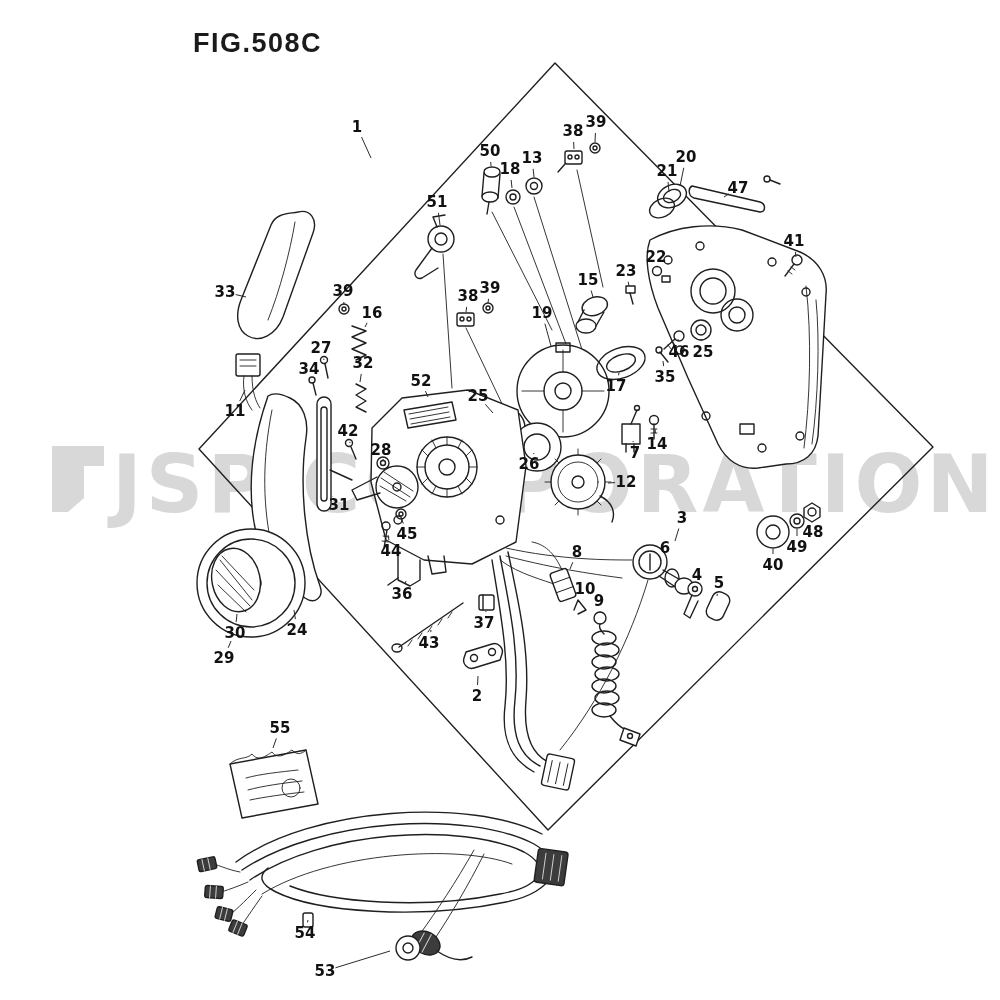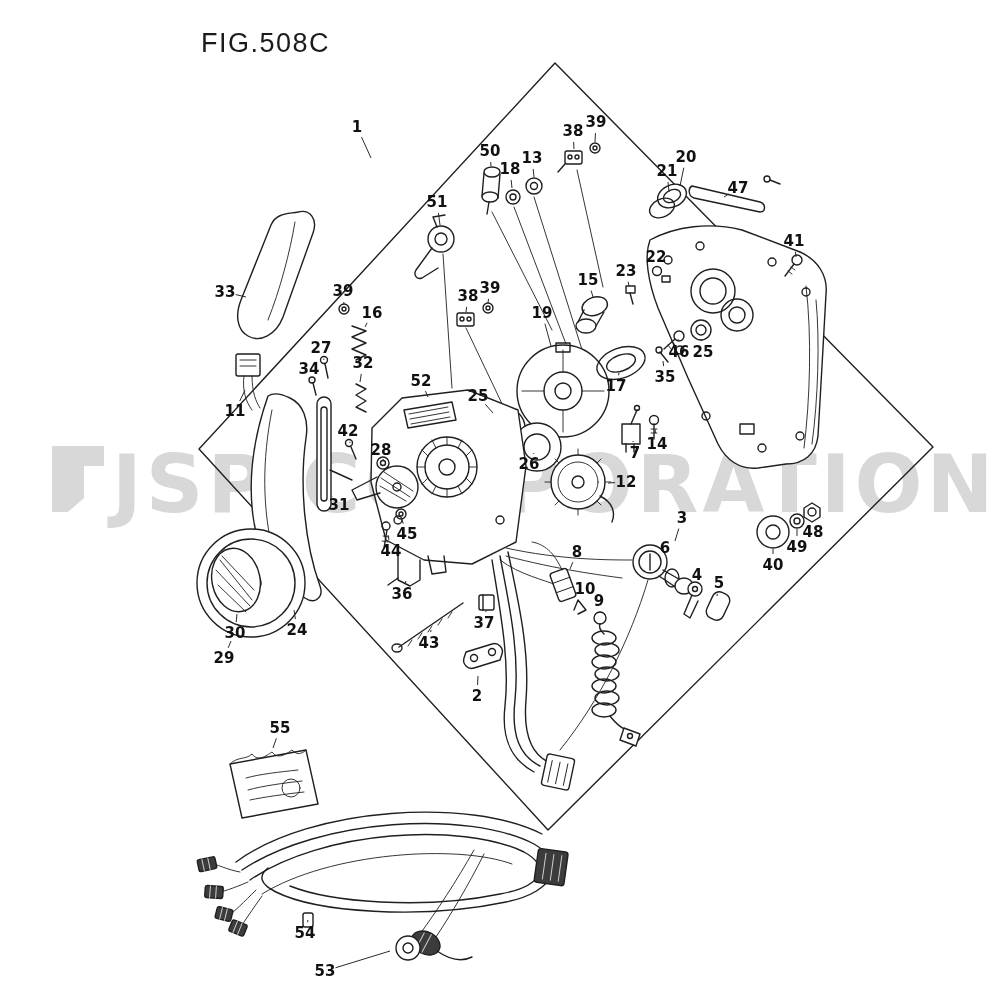--- a/index.html
+++ b/index.html
@@ -1,19 +1,19 @@
 <!DOCTYPE html>
 <html><head>
 <meta charset="utf-8">
 <style>
   html,body{margin:0;padding:0;background:#fff;}
   .page{position:relative;width:1000px;height:1000px;background:#fff;overflow:hidden;
         font-family:"Liberation Sans",sans-serif;}
-  .fig-title{position:absolute;left:201px;top:28px;font-size:27px;letter-spacing:1.5px;
-             color:#1b1b1b;font-weight:400;}
+  .fig-title{position:absolute;left:193px;top:28px;font-size:27px;letter-spacing:1.5px;
+             color:#1b1b1b;font-weight:700;}
   svg{position:absolute;left:0;top:0;}
   #art{fill:none;stroke:#1f1f1f;stroke-width:1.4;stroke-linecap:round;stroke-linejoin:round;}
   .wf{fill:#ffffff;}
   .thin{stroke-width:0.9;}
   .dark{fill:#3c3c3c;}
   .ribs{stroke:#cfcfcf;stroke-width:1;}
   .wm{font:700 80px "DejaVu Sans",sans-serif;letter-spacing:4px;stroke:none;}
   .wm-logo{stroke:none;}
   .plabel{fill:#111;stroke:none;font:700 15px "DejaVu Sans",sans-serif;text-anchor:middle;}
   .leader{stroke:#2b2b2b;stroke-width:1;}

